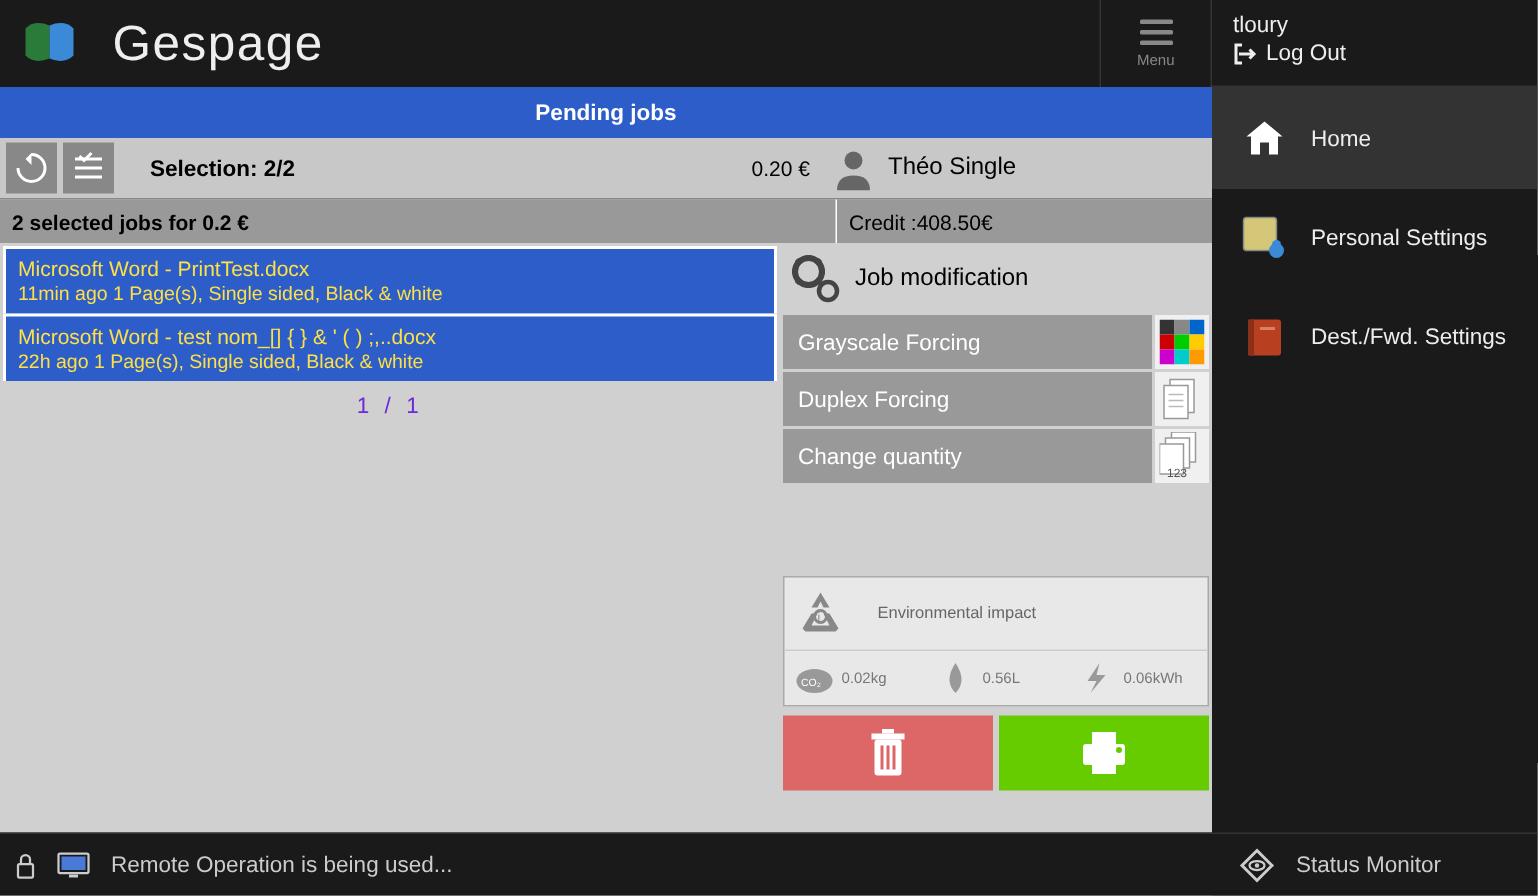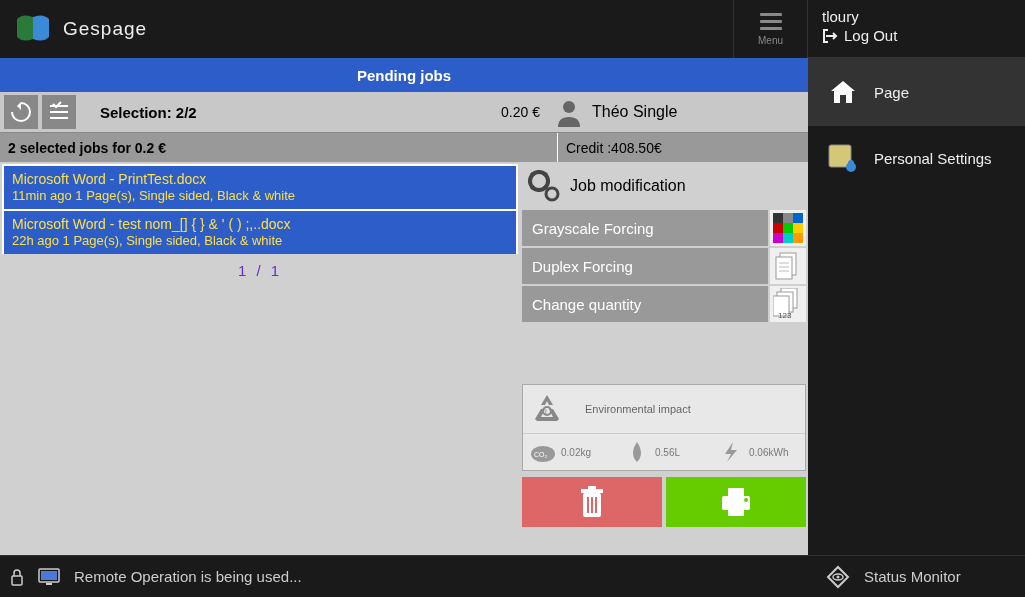--- a/index.html
+++ b/index.html
@@ -1,21 +1,21 @@
 <!DOCTYPE html>
 <html><head>
 <meta charset="utf-8">
 <style>
 *{margin:0;padding:0;box-sizing:border-box;font-family:Arial,Helvetica,sans-serif}
 body{width:1025px;height:597px;overflow:hidden;display:flex;background:#1a1a1a}
 .main{width:808px;height:597px;display:flex;flex-direction:column;background:#d0d0d0}
 .right{width:217px;height:597px;background:#1a1a1a;display:flex;flex-direction:column}
 .topbar{height:58px;background:#1a1a1a;display:flex;align-items:center;color:#eee}
 .logo{width:45px;height:40px;margin-left:10px;display:flex;align-items:center;justify-content:center}
-.brand{font-size:19px;font-weight:300;margin-left:8px;letter-spacing:1px}
+.brand{font-size:33px;font-weight:300;margin-left:20px;letter-spacing:1px}
 .menu-btn{margin-left:auto;width:75px;height:58px;display:flex;flex-direction:column;align-items:center;justify-content:center;border-left:1px solid #333;border-right:1px solid #333;cursor:pointer}
 .menu-btn .bars{display:flex;flex-direction:column;gap:4px}
 .menu-btn .bar{width:22px;height:3px;background:#888;border-radius:1px}
 .menu-btn .lbl{font-size:10px;color:#888;margin-top:5px}
 .title-bar{height:34px;background:#2d5dc8;display:flex;align-items:center;justify-content:center;color:#fff;font-weight:bold;font-size:15px}
 .content{flex:1;display:flex;flex-direction:column;background:#d0d0d0}
 .toolbar{height:40px;display:flex;align-items:center;background:#c8c8c8;gap:4px;padding:0 4px}
 .tool-btn{width:34px;height:34px;background:#888;display:flex;align-items:center;justify-content:center;cursor:pointer;color:#fff}
 .sel-text{font-size:15px;font-weight:bold;margin-left:20px}
 .cost-text{margin-left:auto;font-size:14px;margin-right:10px}
@@ -241,31 +241,41 @@
         </svg>
       <span>Log Out</span>
     </div>
   </div>
   <div class="nav-item home">
     <div class="nav-ico">
       <svg width="30" height="30" viewBox="0 0 30 30">
           <path d="M15 4 L27 14 L24 14 L24 26 L18 26 L18 18 L12 18 L12 26 L6 26 L6 14 L3 14 Z" fill="#fff"></path>
         </svg>
     </div>
-    <span>Page</span>
+    <span>Home</span>
   </div>
   <div class="nav-item">
     <div class="nav-ico">
       <svg width="32" height="32" viewBox="0 0 32 32">
           <rect x="2" y="2" width="22" height="22" rx="2" fill="#d4c878" stroke="#888"></rect>
           <circle cx="24" cy="24" r="5" fill="#3a8ad8"></circle>
           <circle cx="24" cy="20" r="3" fill="#3a8ad8"></circle>
         </svg>
     </div>
     <span style="line-height:1.2">Personal Settings</span>
+  </div>
+  <div class="nav-item">
+    <div class="nav-ico">
+      <svg width="30" height="30" viewBox="0 0 30 30">
+          <rect x="4" y="3" width="22" height="24" rx="2" fill="#b84020"></rect>
+          <rect x="4" y="3" width="4" height="24" fill="#8a3018"></rect>
+          <rect x="12" y="8" width="10" height="2" fill="#d88060"></rect>
+        </svg>
+    </div>
+    <span style="line-height:1.2">Dest./Fwd. Settings</span>
   </div>
   <div class="status-mon">
     <svg width="24" height="24" viewBox="0 0 24 24">
         <path d="M12 2 L22 12 L12 22 L2 12 Z" fill="none" stroke="#ccc" stroke-width="2"></path>
         <ellipse cx="12" cy="12" rx="5" ry="3" fill="none" stroke="#ccc" stroke-width="1.5"></ellipse>
         <circle cx="12" cy="12" r="1.5" fill="#ccc"></circle>
       </svg>
     <span>Status Monitor</span>
   </div>
 </div>

